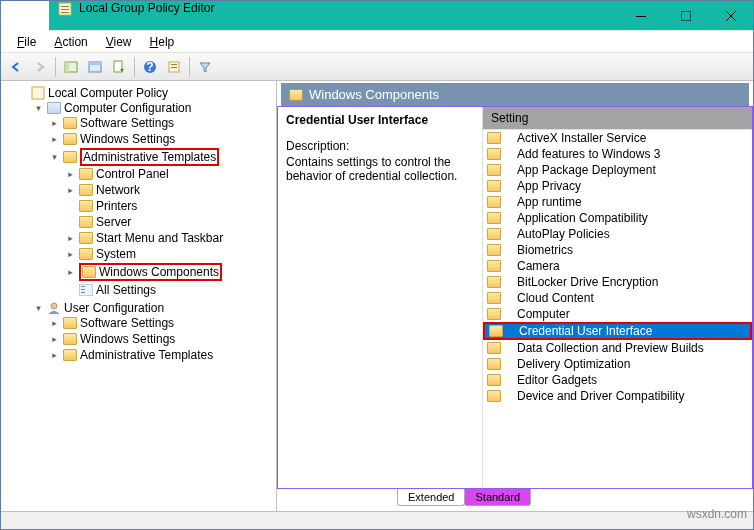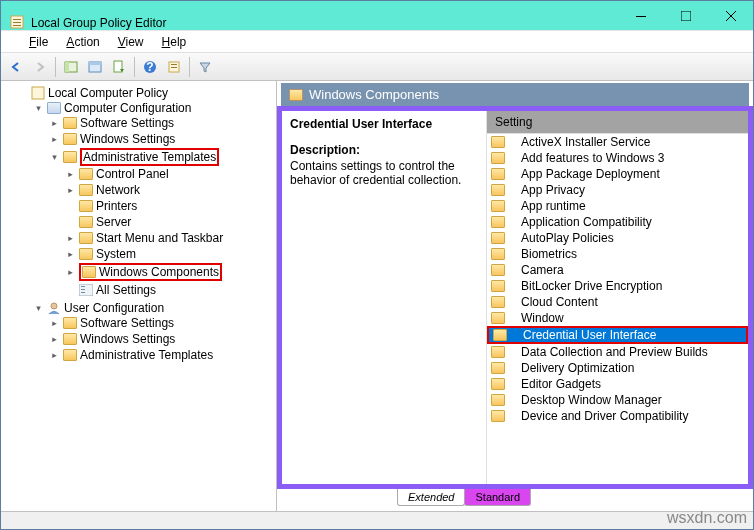--- a/index.html
+++ b/index.html
@@ -1,51 +1,51 @@
 <!DOCTYPE html>
 <html><head>
 <meta charset="utf-8">
 <style>
 * { box-sizing: border-box; margin: 0; padding: 0; font-family: "Segoe UI", Tahoma, sans-serif; font-size: 12px; }
 body { background: #fff; width: 754px; height: 530px; overflow: hidden; border: 1px solid #5a7da0; position: relative; }
-.titlebar { height: 30px; display: flex; align-items: flex-end; padding-left: 8px; background: #5eead4; border-bottom: 1px solid #e5e5e5; }
+.titlebar { height: 30px; display: flex; align-items: flex-start; padding-left: 8px; background: #14b8a6; border-bottom: 1px solid #e5e5e5; margin-left: 48px; }
 .titlebar .icon { width: 16px; height: 16px; margin-right: 6px; }
 .titlebar-title { flex: 1; font-size: 12px; }
 .winbtns { display: flex; }
 .winbtn { width: 45px; height: 29px; display: flex; align-items: center; justify-content: center; color: #000; }
-.menubar { height: 22px; display: flex; align-items: center; padding-left: 20px; gap: 2px; background: #fff; border-bottom: 1px solid #e0e0e0; text-align: right; }
+.menubar { height: 22px; display: flex; align-items: center; padding-left: 8px; gap: 2px; background: #fff; border-bottom: 1px solid #e0e0e0; text-align: right; }
 .menuitem { padding: 2px 8px; }
 .menuitem u { text-decoration: underline; }
 .toolbar { height: 28px; background: linear-gradient(#fafafa, #e8e8e8); border-bottom: 1px solid #c0c0c0; display: flex; align-items: center; padding-left: 4px; gap: 2px; }
 .tbtn { width: 22px; height: 22px; display: flex; align-items: center; justify-content: center; border: 1px solid transparent; }
 .tsep { width: 1px; height: 20px; background: #c0c0c0; margin: 0 2px; }
 .body { display: flex; height: calc(530px - 30px - 22px - 28px - 20px); }
 .tree-pane { width: 276px; border-right: 1px solid #c0c0c0; overflow: auto; padding: 4px 0; }
 .right-pane { flex: 1; display: flex; flex-direction: column; background: #fff; }
 .header-band { background: #7893b0; color: #fff; padding: 4px 8px; display: flex; align-items: center; gap: 6px; margin: 2px 4px 0 4px; }
-.right-content { flex: 1; display: flex; border: 5px solid #8b5cf6; margin: 0 0; overflow: hidden; justify-content: center; }
+.right-content { flex: 1; display: flex; border: 1px solid #8b5cf6; margin: 0 0; overflow: hidden; justify-content: center; }
 .desc-col { width: 205px; padding: 6px 8px; border-right: 1px solid #e0e0e0; font-size: 12px; }
 .desc-title { font-weight: bold; margin-bottom: 12px; }
-.desc-label { margin-bottom: 2px; font-weight: bold; }
+.desc-label { margin-bottom: 2px; }
 .list-col { flex: 1; display: flex; flex-direction: column; overflow: hidden; }
 .list-header { padding: 4px 8px; border-bottom: 1px solid #e0e0e0; background: #a3a3a3; }
 .list-body { flex: 1; overflow-y: scroll; overflow-x: scroll; }
 .list-row { display: flex; align-items: center; gap: 16px; padding: 1px 4px; white-space: nowrap; }
 .list-row.selected { background: #0078d7; color: #fff; }
 .tabs { display: flex; margin: 0 0 0 120px; height: 22px; align-items: flex-start; }
 .tab { padding: 2px 10px; border: 1px solid #aaa; border-top: none; background: #d946ef; font-size: 11px; margin-right: -1px; border-radius: 0 0 3px 3px; }
-.tab.active { background: #fff; font-style: italic; }
+.tab.active { background: #fff; }
 .tree ul { list-style: none; padding-left: 16px; }
 .tree li { position: relative; padding: 1px 0; white-space: nowrap; }
 .tree .row { display: flex; align-items: center; gap: 3px; }
 .tree .exp { width: 11px; height: 11px; display: inline-flex; align-items: center; justify-content: center; color: #606060; font-size: 9px; cursor: pointer; }
 .folder { width: 14px; height: 12px; background: linear-gradient(#ffe9a6,#f7c65e); border: 1px solid #d1a640; border-radius: 1px; display: inline-block; flex-shrink: 0; }
 .fold-cfg { width: 14px; height: 12px; background: linear-gradient(#e8f0fa,#c6d8ee); border: 1px solid #8faed0; border-radius: 1px; display: inline-block; flex-shrink: 0; position: relative; }
 .hl-red { border: 2px solid #e00000; padding: 0 1px; }
-.watermark { position: absolute; bottom: 2px; right: 6px; color: #888; font-size: 16px; margin-top: 16px; }
+.watermark { position: absolute; bottom: 8px; right: 6px; color: #888; font-size: 12px; margin-top: 16px; }
 .footer { height: 20px; border-top: 1px solid #c0c0c0; background: #f0f0f0; }
 svg { display: block; }
 </style>
 </head>
 <body>
 
 <div class="titlebar">
   <span class="icon">
     <svg width="16" height="16">
         <rect x="2" y="2" width="12" height="12" fill="#fef6dc" stroke="#caa84e"></rect>
@@ -339,41 +339,37 @@
             <div class="list-row">
               <span class="folder"></span>
               <span>BitLocker Drive Encryption</span>
             </div>
             <div class="list-row">
               <span class="folder"></span>
               <span>Cloud Content</span>
             </div>
             <div class="list-row">
               <span class="folder"></span>
-              <span>Window</span>
+              <span>Computer</span>
             </div>
             <div class="list-row selected" style="border: 2px solid rgb(224, 0, 0); padding-top: 0px; padding-bottom: 0px;">
               <span class="folder"></span>
               <span>Credential User Interface</span>
             </div>
             <div class="list-row">
               <span class="folder"></span>
               <span>Data Collection and Preview Builds</span>
             </div>
             <div class="list-row">
               <span class="folder"></span>
               <span>Delivery Optimization</span>
             </div>
             <div class="list-row">
               <span class="folder"></span>
               <span>Editor Gadgets</span>
-            </div>
-            <div class="list-row">
-              <span class="folder"></span>
-              <span>Desktop Window Manager</span>
             </div>
             <div class="list-row">
               <span class="folder"></span>
               <span>Device and Driver Compatibility</span>
             </div>
           </div>
       </div>
     </div>
     <div class="tabs">
       <div class="tab active">Extended</div>

